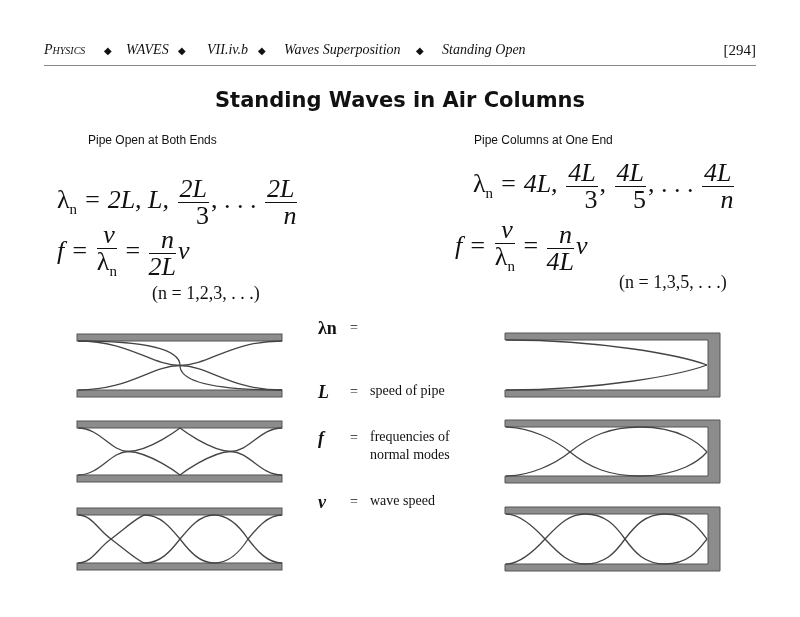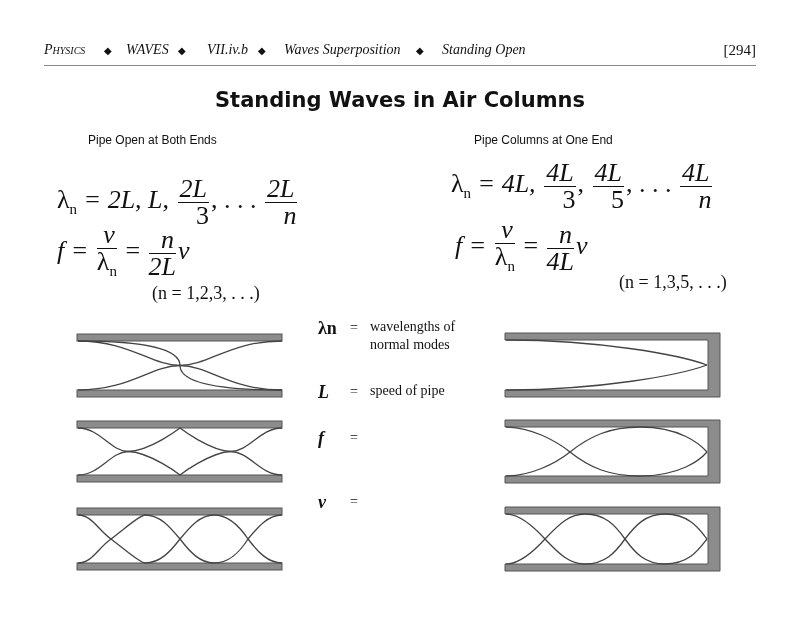--- a/index.html
+++ b/index.html
@@ -52,53 +52,54 @@
 </div>
 <div class="math" style="left:57px;top:222px">
   <span class="it">f =</span>
   <span class="frac"><span class="num it">v</span><span class="den"><span>λ</span><span class="subn">n</span></span></span>
   <span>=</span>
   <span class="frac it"><span class="num">n</span><span class="den">2L</span></span><span class="it">v</span>
 </div>
 <div class="nrange" style="left:152px;top:283px">(n = 1,2,3, . . .)</div>
 
 <div class="sub" style="left:474px;top:133px">Pipe Columns at One End</div>
-<div class="math" style="left:451px;top:160px">
+<div class="math" style="left:473px;top:160px">
   <span>λ</span><span class="subn">n</span>
   <span class="it">=  4L,</span>
   <span class="frac it"><span class="num">4L</span><span class="den" style="font-style:normal">3</span></span>,
   <span class="frac it"><span class="num">4L</span><span class="den" style="font-style:normal">5</span></span><span>, . . .</span>
   <span class="frac it"><span class="num">4L</span><span class="den">n</span></span>
 </div>
 <div class="math" style="left:455px;top:217px">
   <span class="it">f =</span>
   <span class="frac"><span class="num it">v</span><span class="den"><span>λ</span><span class="subn">n</span></span></span>
   <span>=</span>
   <span class="frac it"><span class="num">n</span><span class="den">4L</span></span><span class="it">v</span>
 </div>
 <div class="nrange" style="left:619px;top:272px">(n = 1,3,5, . . .)</div>
 
 <div class="legend">
   <div class="lrow" style="height:58px">
     <span class="lsym" style="font-style:normal">λn</span>
     <span class="leq">=</span>
-    <div class="ltxt" style="width:90px">wavelengths of normal modes</div>
   </div>
   <div class="lrow" style="height:40px">
     <span class="lsym">L</span>
     <span class="leq">=</span>
     <div class="ltxt" style="width:80px">speed of pipe</div>
   </div>
   <div class="lrow" style="height:58px">
     <span class="lsym">f</span>
     <span class="leq">=</span>
+    <div class="ltxt" style="width:80px">frequencies of normal modes</div>
   </div>
   <div class="lrow" style="height:20px">
     <span class="lsym">v</span>
     <span class="leq">=</span>
+    <div class="ltxt" style="width:110px">wave speed</div>
   </div>
 </div>
 
 <svg width="800" height="617" viewBox="0 0 800 617">
   <g fill="#8c8c8c" stroke="#555" stroke-width="1">
 
     <g>
       <rect x="77" y="334" width="205" height="7"></rect>
         <rect x="77" y="390" width="205" height="7"></rect>
     </g>

